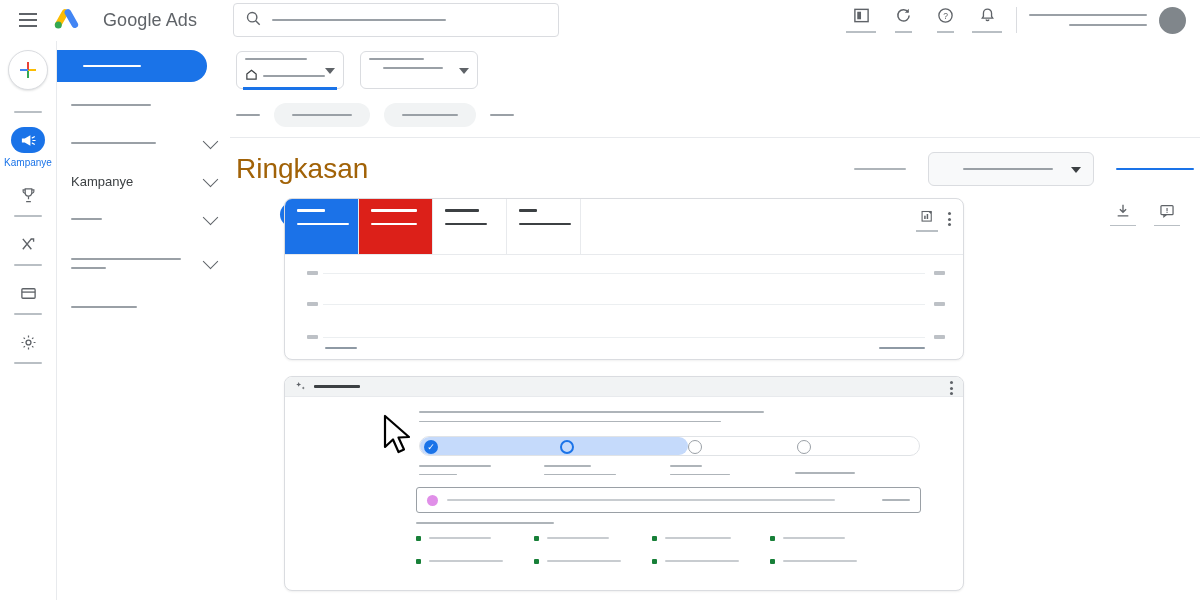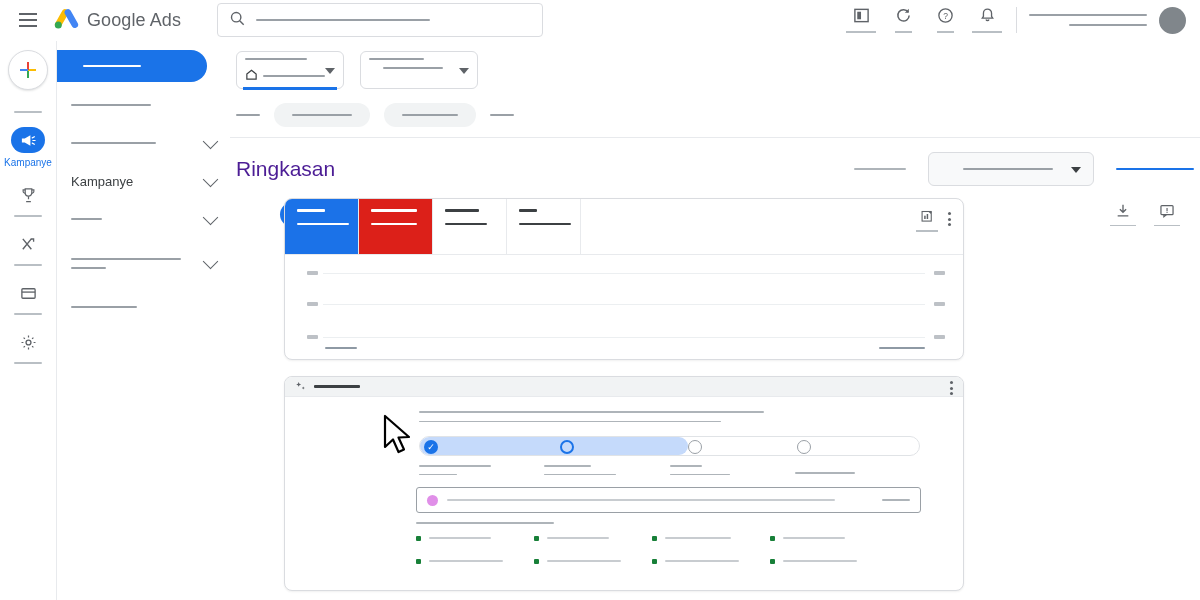--- a/index.html
+++ b/index.html
@@ -28,21 +28,21 @@
     position:absolute; left:0; top:0; width:1200px; height:41px;
     background:#fff; display:flex; align-items:center;
     border-bottom:1px solid #ffffff;
   }
   .hamburger { width:18px; height:14px; margin-left:19px; position:relative; cursor:pointer; }
   .hamburger i { position:absolute; left:0; width:18px; height:2px; background:#5f6368; display:block; }
   .hamburger i:nth-child(1){ top:0; }
   .hamburger i:nth-child(2){ top:6px; }
   .hamburger i:nth-child(3){ top:12px; }
 
-  .brand { display:flex; align-items:center; margin-left:17px; gap:8px; }
+  .brand { display:flex; align-items:center; margin-left:17px; gap:24px; }
   .brand .logo { width:25px; height:22px; position:relative; }
   .brand .wordmark { font-size:18px; color:#5f6368; letter-spacing:0.1px; white-space:nowrap; }
   .brand .wordmark .ads{ color:#5f6368; }
 
   .searchbox {
     margin-left:36px; width:326px; height:34px;
     border:1px solid #dadce0; border-radius:4px;
     display:flex; align-items:center; padding:0 12px; gap:11px; background:#fff;
   }
   .searchbox .ph { flex:1; }
@@ -114,21 +114,21 @@
   .selector .focusbar { position:absolute; left:6px; right:6px; bottom:-2px; height:3px; background:#1a73e8; }
 
   .chiprow { display:flex; align-items:center; gap:14px; padding:14px 0 0 6px; }
   .chip { height:24px; border-radius:12px; background:#f1f3f4; display:flex; align-items:center;
           justify-content:center; padding:0 18px; cursor:pointer; }
   .chip.c1 { width:96px; } .chip.c2 { width:92px; }
 
   .hdivider { height:1px; background:#e8eaed; margin:10px 0 0 0; }
 
   .pagehead { display:flex; align-items:center; padding:14px 0 0 6px; }
-  .pagetitle { font-size:21px; color:#4c1d95; font-weight:400; }
+  .pagetitle { font-size:28px; color:#a16207; font-weight:400; }
   .daterange { margin-left:auto; display:flex; align-items:center; gap:22px; padding-right:6px; }
   .drselect {
     width:166px; height:34px; border:1px solid #dadce0; border-radius:6px; background:#f8f9fa;
     display:flex; align-items:center; padding:0 12px; cursor:pointer; position:relative;
   }
   .drselect .caret {
     position:absolute; right:12px; top:14px;
     width:0;height:0;border-left:5px solid transparent;border-right:5px solid transparent;
     border-top:6px solid #3c4043;
   }

